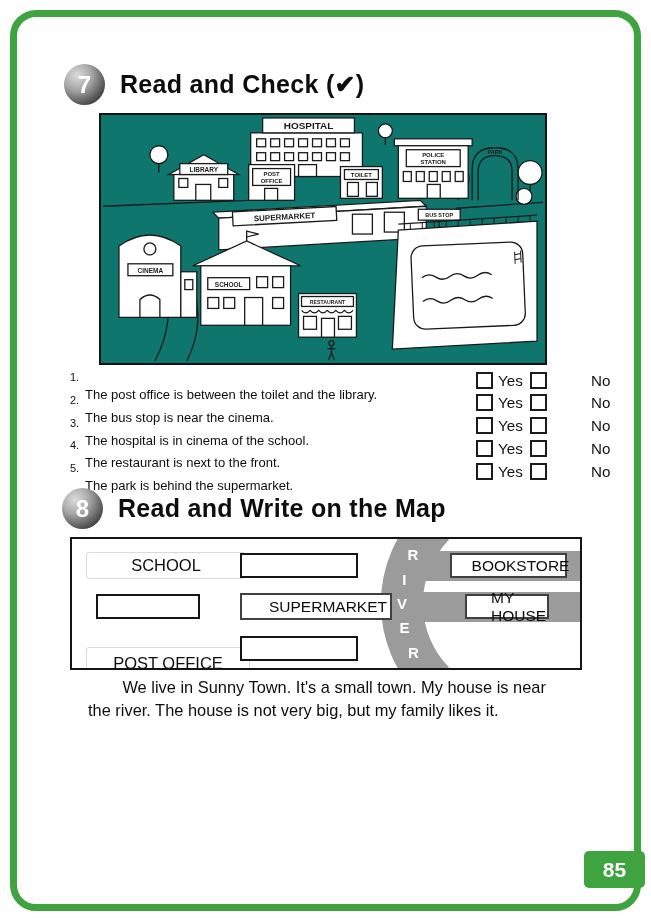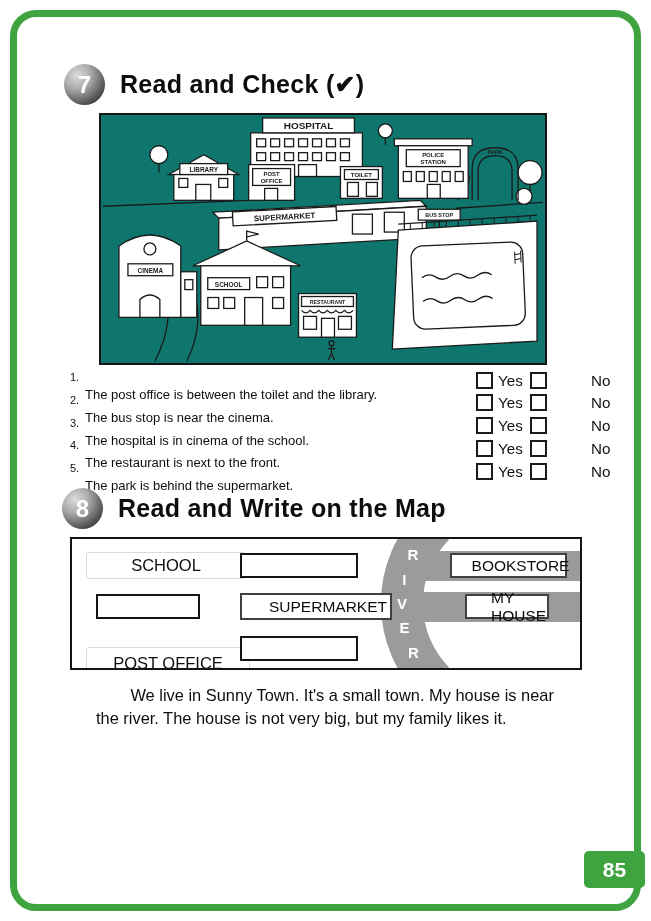--- a/index.html
+++ b/index.html
@@ -45,21 +45,21 @@
   }
   .map-bg{position:absolute;left:0;top:0;width:100%;height:100%;}
   .mbox{
     position:absolute;display:flex;align-items:center;justify-content:center;
     background:#fff;box-sizing:border-box;font-size:15.5px;color:#0d0d0d;
   }
   .mbox.blank{border:2px solid #151515;}
   .mbox.solid{border:2px solid #404040;padding-left:24px;}
   .mbox.strip{border:1px solid #dadada;border-radius:3px;font-size:16.5px;}
   .passage{position:absolute;left:88px;top:676px;width:478px;}
-  .passage p{margin:8px;font-size:16.4px;line-height:1.42;text-indent:2.1em;color:#0e0e0e;}
+  .passage p{margin:0;font-size:16.4px;line-height:1.42;text-indent:2.1em;color:#0e0e0e;}
   .page-number{
     position:absolute;left:584px;top:851px;width:61px;height:37px;
     background:#3fa440;border-radius:5px;color:#fff;font-size:21px;font-weight:bold;
     display:flex;align-items:center;justify-content:center;
   }
 </style>
 </head>
 <body>
 
 <div class="page">

